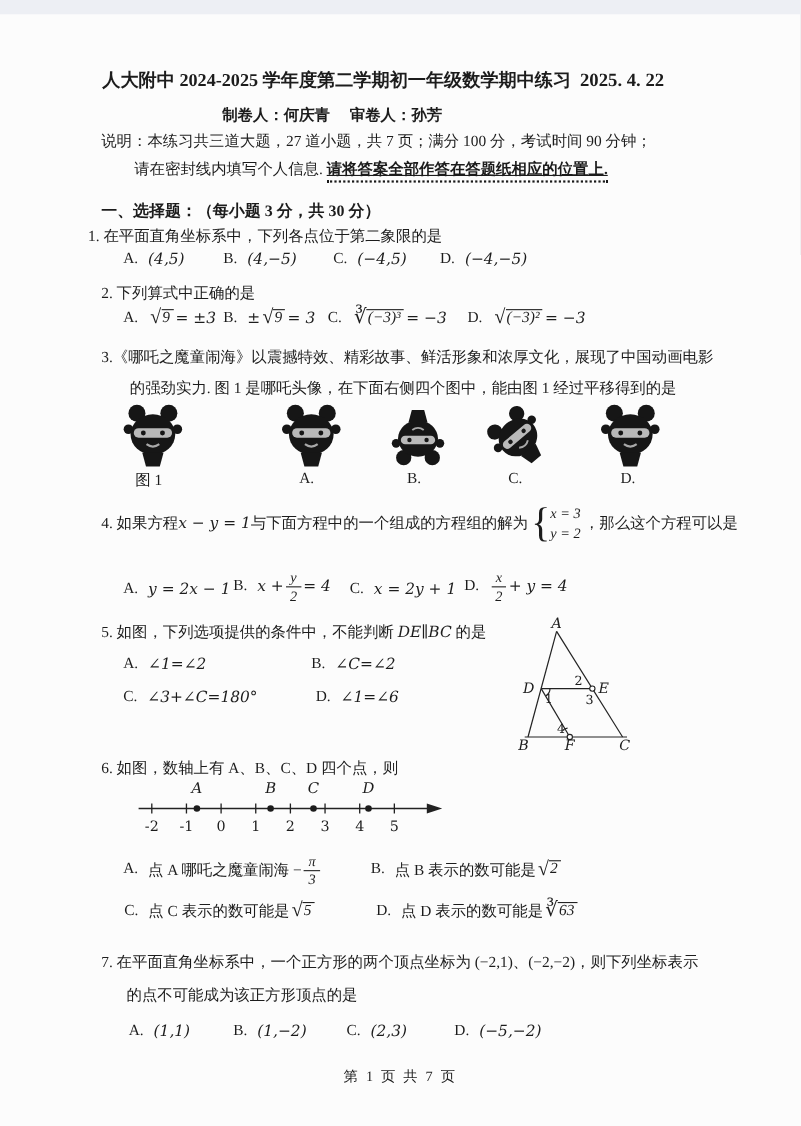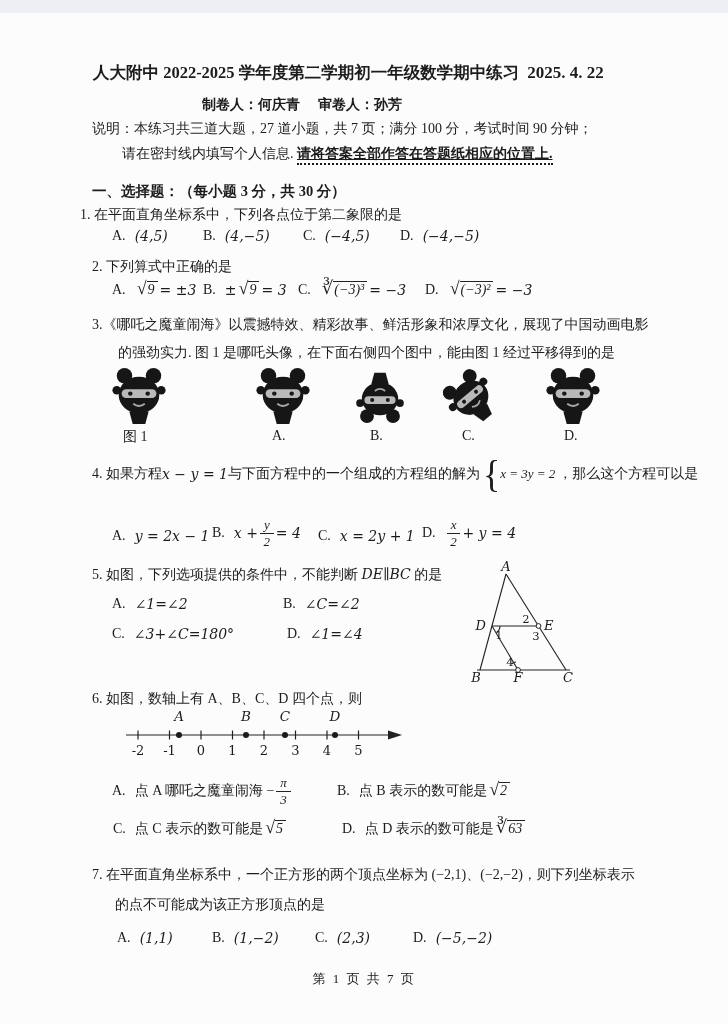--- a/index.html
+++ b/index.html
@@ -19,37 +19,37 @@
   .math{font-style:italic;font-family:"DejaVu Serif","Liberation Serif",serif;}
   .frac{display:inline-flex;flex-direction:column;align-items:center;line-height:1.05;
         font-size:13px;margin:0 2px;font-style:italic;}
   .frac .fnum{padding:0 4px 1px 4px;border-bottom:1.2px solid #222;}
   .frac .fden{padding-top:1px;}
   .sqrt{display:inline-flex;align-items:flex-start;margin:0 2px;}
   .rsign{font-size:18px;line-height:1;transform:translateY(-2px);font-style:normal;}
   .rbody{border-top:1.2px solid #222;padding:0 3px 0 1px;font-style:italic;}
   .sys{display:inline-flex;align-items:center;margin:0 3px;}
   .sys .brace{font-size:36px;line-height:.9;transform:scaleY(1.05);font-weight:400;}
-  .sys .lines{display:inline-flex;font-size:13px;line-height:1.35;font-style:italic;}
+  .sys .lines{display:inline-flex;flex-direction:column;font-size:13px;line-height:1.35;font-style:italic;}
   .fig-label{font-size:14px;white-space:nowrap;}
   .nezha{overflow:visible;}
   .nezha.rot180{transform:rotate(180deg);}
   .nezha.tilt{transform:rotate(-40deg);}
   .nezha.mirror{transform:scaleX(-1);}
   .footer{font-size:13px;text-align:center;letter-spacing:2px;}
   svg text{font-family:"DejaVu Serif","Liberation Serif",serif;}
 </style>
 </head>
 <body>
 
 <div class="page">
   <div class="scan-band"></div>
 
   <div class="abs title" style="left:93px;top:62px">
-    <span>人大附中 2022-2025 学年度第二学期初一年级数学期中练习</span><span class="date">2025. 4. 22</span>
+    <span>人大附中 2024-2025 学年度第二学期初一年级数学期中练习</span><span class="date">2025. 4. 22</span>
   </div>
   <span class="abs byline" style="left:202px;top:96px">制卷人：何庆青</span>
   <span class="abs byline" style="left:318px;top:96px">审卷人：孙芳</span>
 
   <div class="abs body-text" style="left:92px;top:120px">
     <span>说明：</span><span>本练习共三道大题，27 道小题，共 7 页；满分 100 分，考试时间 90 分钟；</span>
   </div>
   <div class="abs body-text" style="left:122px;top:145px">
     <span>请在密封线内填写个人信息. </span><span class="em-dots">请将答案全部作答在答题纸相应的位置上.</span>
   </div>
@@ -187,21 +187,21 @@
   <span class="abs opt" style="left:283px;top:596px">
       <span class="olabel">B.</span>
       <span class="math">∠C=∠2</span>
     </span>
   <span class="abs opt" style="left:112px;top:626px">
       <span class="olabel">C.</span>
       <span class="math">∠3+∠C=180°</span>
     </span>
   <span class="abs opt" style="left:287px;top:626px">
       <span class="olabel">D.</span>
-      <span class="math">∠1=∠4</span>
+      <span class="math">∠1=∠6</span>
     </span>
 
   <svg class="abs" style="left:466px;top:560px" width="118" height="124" viewBox="0 0 118 124">
     <g stroke="#222" stroke-width="1.1" fill="none">
       <line x1="40" y1="14" x2="14" y2="110"></line>
       <line x1="40" y1="14" x2="100" y2="110"></line>
       <line x1="11" y1="110" x2="104" y2="110"></line>
       <line x1="26" y1="66" x2="72.5" y2="66"></line>
       <line x1="26" y1="66" x2="52" y2="110"></line>
       <path d="M 34,66 A 8,8 0 0 1 30.5,72.5"></path>

